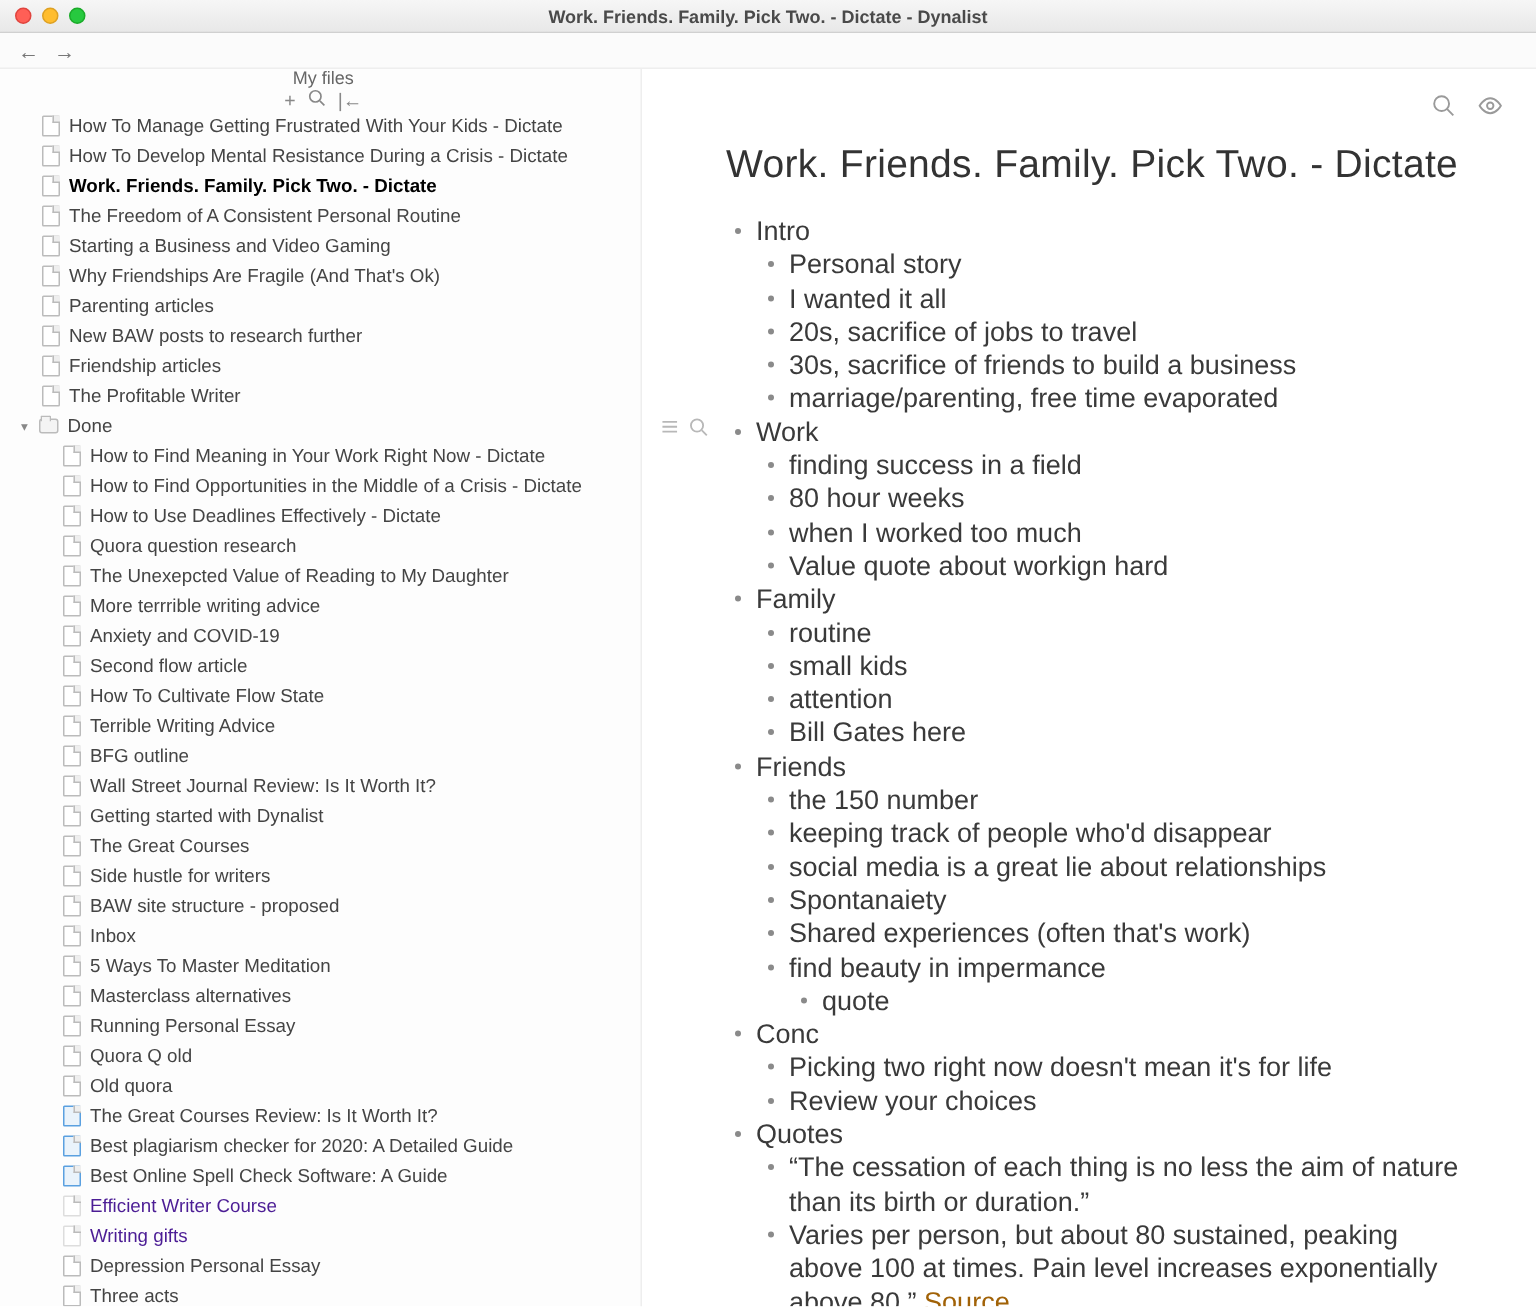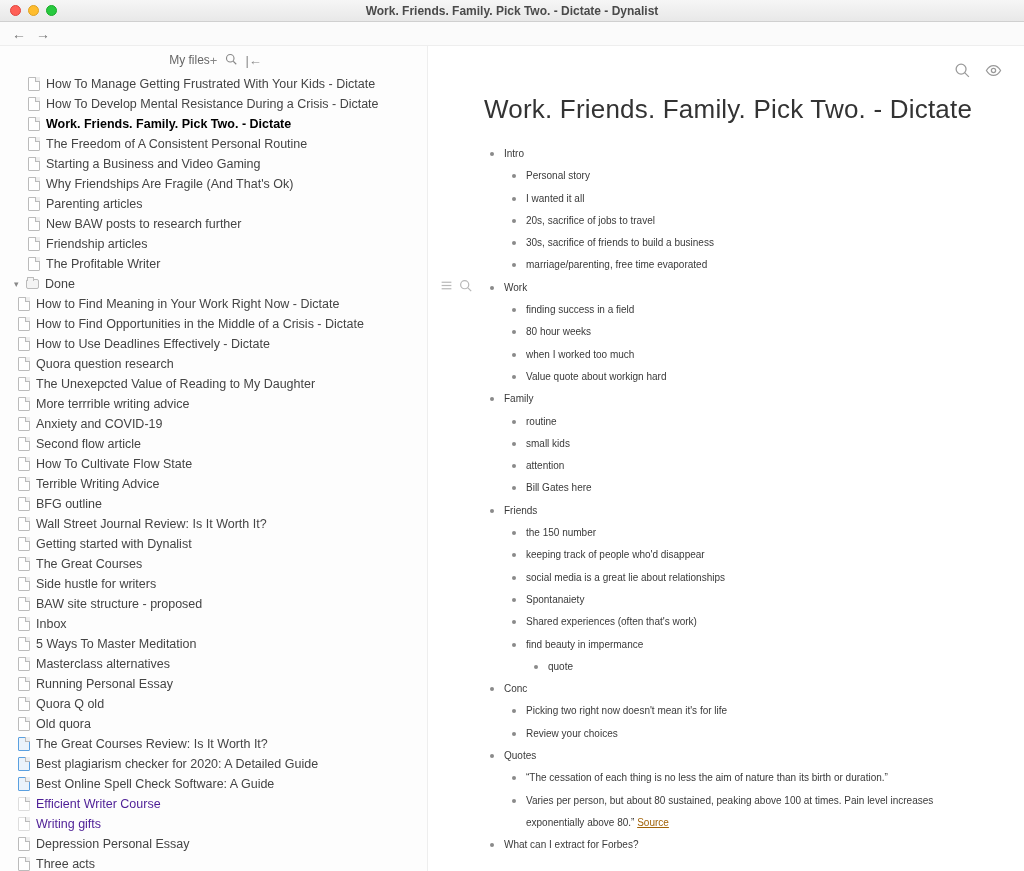--- a/index.html
+++ b/index.html
@@ -8,46 +8,46 @@
 .traffic { display: flex; gap: 7px; padding-left: 10px; }
 .dot { width: 11px; height: 11px; border-radius: 50%; }
 .dot.red { background:#ff5f56; border:0.5px solid #e0443e; }
 .dot.yellow { background:#ffbd2e; border:0.5px solid #dea123; }
 .dot.green { background:#27c93f; border:0.5px solid #1aab29; }
 .title-center { position:absolute; left:0; right:0; text-align:center; font-size:12px; color:#4a4a4a; pointer-events:none; }
 .navbar { height:24px; display:flex; align-items:center; padding-left:12px; gap:10px; border-bottom:1px solid #eee; background:#fbfbfb; }
 .nav-arrow { font-size:14px; color:#777; cursor:pointer; }
 .body { display:flex; height: calc(871px - 22px - 24px); }
 .sidebar { width: 428px; border-right:1px solid #eee; display:flex; flex-direction:column; background:#fdfdfd; }
-.sb-header { height:28px; display:flex; align-items:center; justify-content:center; padding:0 10px 0 14px; font-size:12px; color:#666; }
+.sb-header { height:28px; display:flex; align-items:center; justify-content:flex-end; padding:0 10px 0 14px; font-size:12px; color:#666;flex-direction:column; }
 .sb-header-actions { display:flex; gap:8px; color:#888; font-size:13px; }
 .sb-header-actions span { cursor:pointer; }
 .tree { flex:1; overflow:hidden; font-size:12.5px; color:#444; }
 .item { display:flex; align-items:center; height:20px; padding-left:28px; cursor:pointer; white-space:nowrap; }
-.item.lvl2 { padding-left:18px; }
+.item.lvl2 { padding-left:42px; }
 .item.active { font-weight:700; color:#000; }
 .item .doc-icon { width:12px; height:14px; margin-right:6px; flex:0 0 auto; position:relative; }
 .doc-icon::before { content:""; position:absolute; inset:0; border:1px solid #bbb; border-radius:1px; background:#fff; }
 .doc-icon::after { content:""; position:absolute; top:0; right:0; width:4px; height:4px; background:#eee; border-left:1px solid #bbb; border-bottom:1px solid #bbb; }
 .doc-icon.blue::before { border-color:#5aa0e0; background:#eaf3fb; }
 .doc-icon.grey::before { border-color:#ddd; }
 .folder-row { display:flex; align-items:center; height:20px; padding-left:14px; cursor:pointer; font-size:12.5px; color:#444; }
 .caret { width:10px; font-size:9px; color:#888; margin-right:2px; }
 .folder-icon { width:13px; height:10px; border:1px solid #bbb; border-radius:2px; background:#f4f4f4; margin-right:6px; position:relative; }
 .folder-icon::before { content:""; position:absolute; top:-3px; left:0; width:5px; height:3px; background:#f4f4f4; border:1px solid #bbb; border-bottom:none; border-radius:1px 1px 0 0; }
 .greyed { color:#4c1d95; }
 .main { flex:1; position:relative; overflow:hidden; }
 .top-icons { position:absolute; top:16px; right:22px; display:flex; gap:14px; color:#9a9a9a; }
 .top-icons svg { width:17px; height:17px; cursor:pointer; }
 .gutter-icons { position:absolute; left:12px; top:232px; display:flex; gap:6px; color:#b8b8b8; }
 .gutter-icons svg { width:13px; height:13px; cursor:pointer; }
 .doc { padding:48px 40px 0 56px; height:100%; overflow:hidden; }
 .doc-title { font-size:26px; font-weight:400; color:#333; margin-bottom:18px; letter-spacing:0.2px; }
 ul.outline, ul.outline ul { list-style:none; padding-left:0; }
-ul.outline li { position:relative; padding-left:20px; font-size:10px; line-height:22.3px; color:#3a3a3a; }
+ul.outline li { position:relative; padding-left:20px; font-size:18px; line-height:22.3px; color:#3a3a3a; }
 ul.outline li::before { content:""; position:absolute; left:6px; top:9px; width:4px; height:4px; background:#8a8a8a; border-radius:50%; }
 ul.outline ul { margin-left:2px; }
 .link { color:#a16207; text-decoration:underline; }
 </style>
 </head>
 <body>
 
 <div class="titlebar">
   <div class="traffic">
     <div class="dot red"></div>

